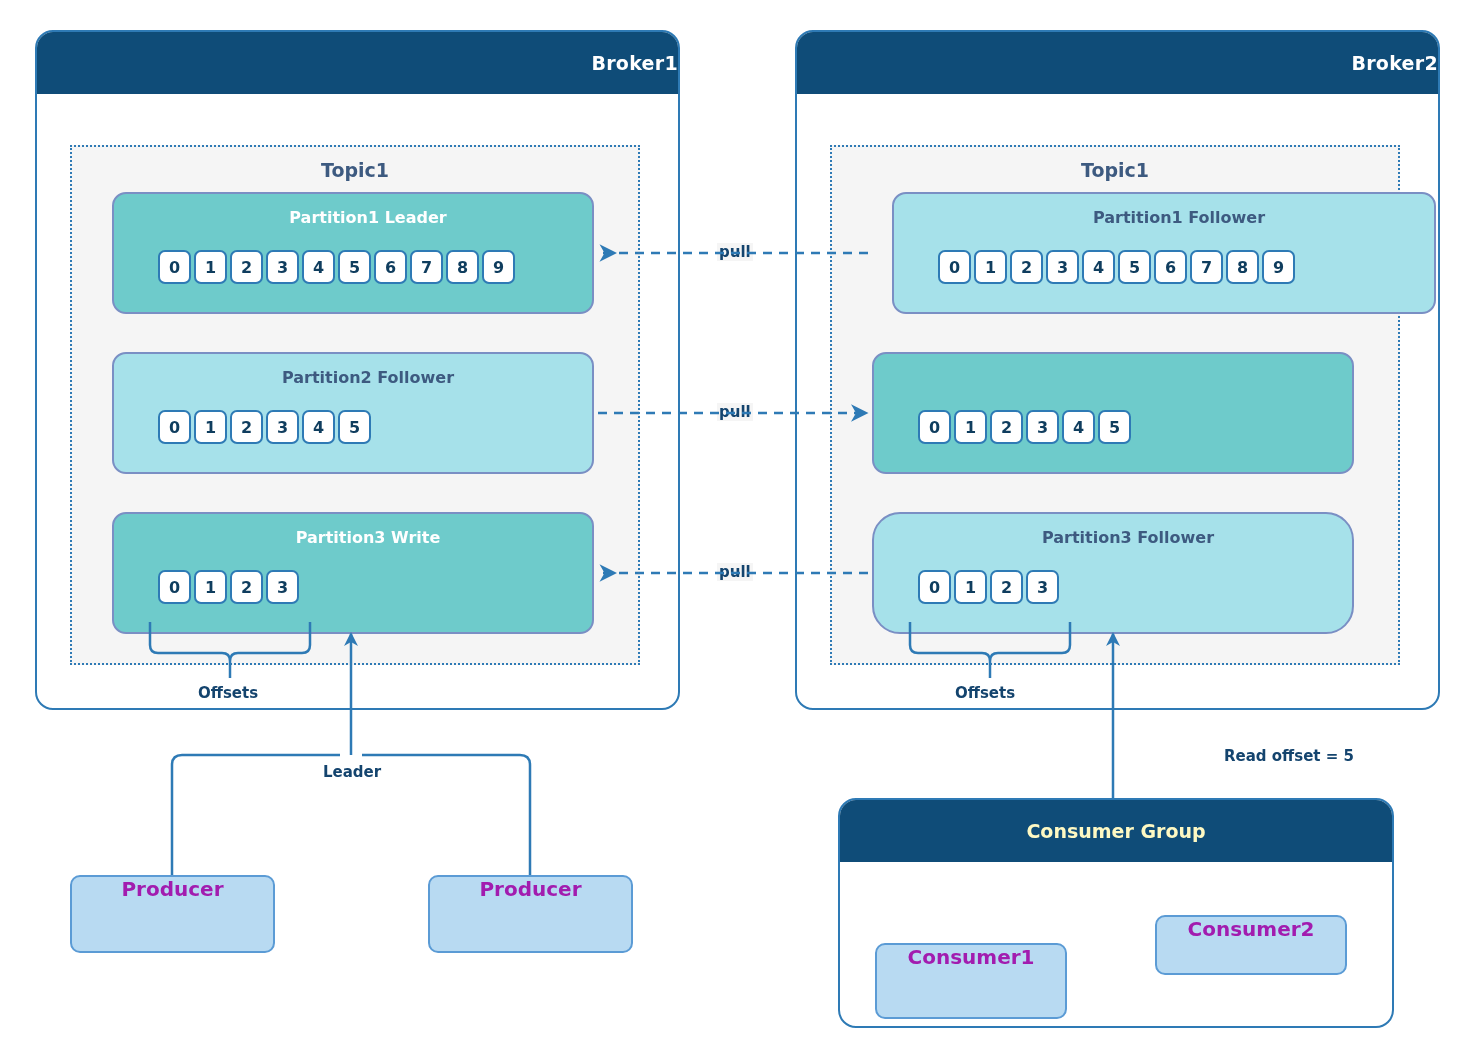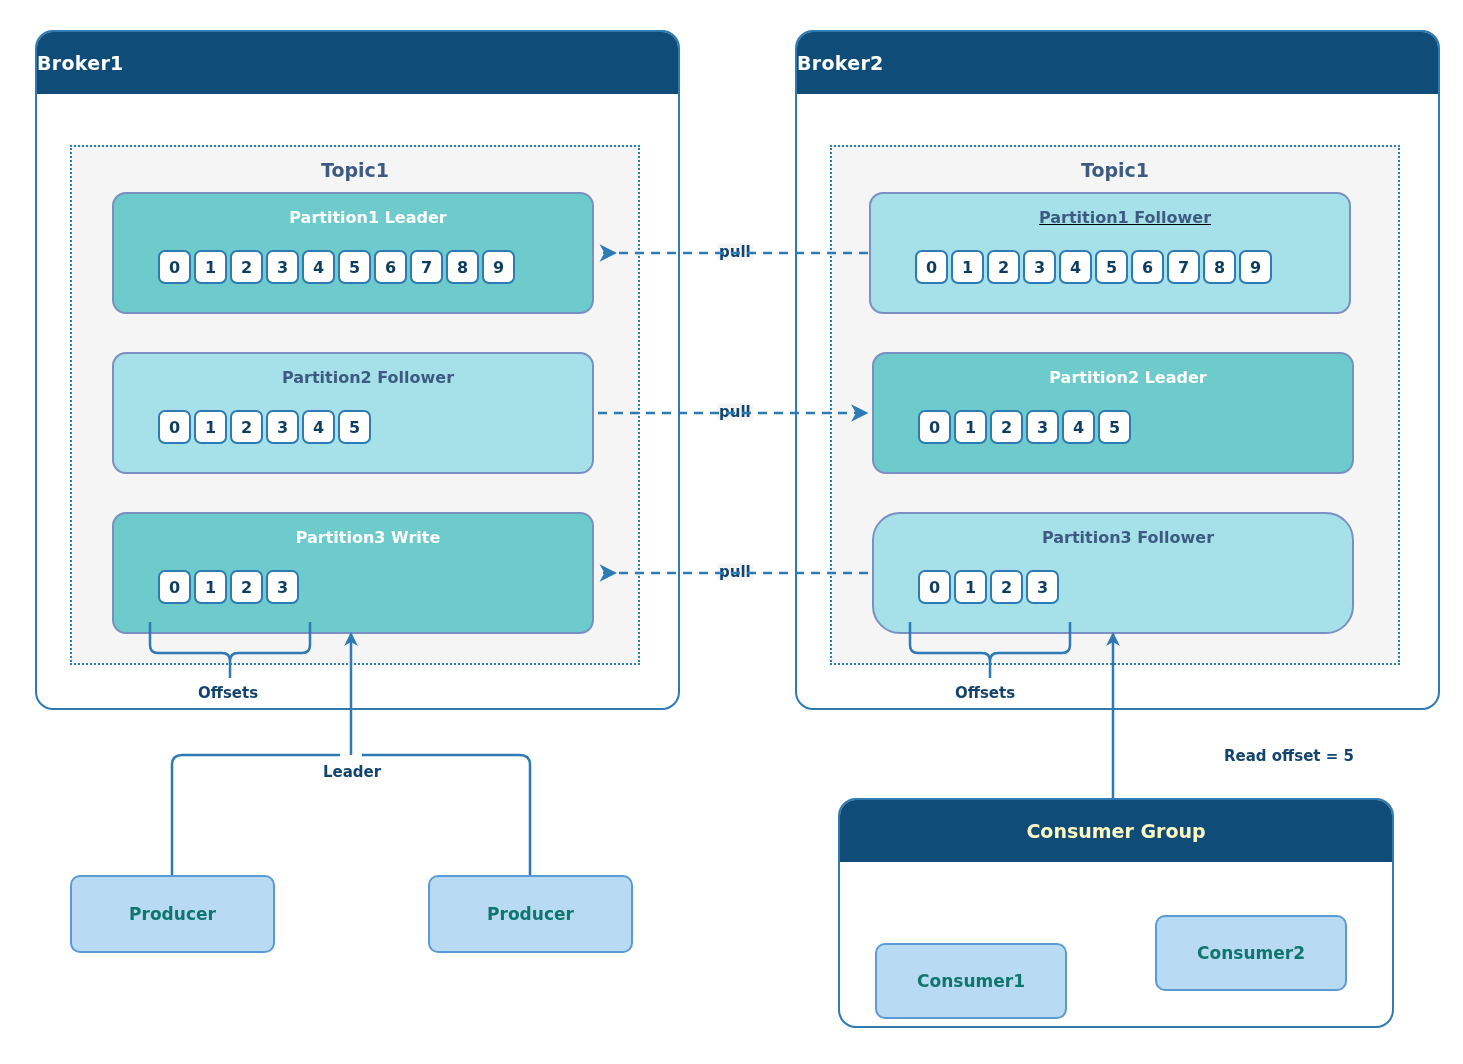--- a/index.html
+++ b/index.html
@@ -29,21 +29,21 @@
     border-radius: 18px;
     background: #ffffff;
     box-sizing: border-box;
     overflow: hidden;
   }
   .broker-header {
     height: 62px;
     background: #0f4c78;
     display: flex;
     align-items: center;
-    justify-content: flex-start;
+    justify-content: flex-end;
   }
   .broker-title {
     color: #ffffff;
     font-size: 19px;
     font-weight: bold;
     font-family: "DejaVu Sans", sans-serif;
     letter-spacing: 0.3px;
   }
 
   
@@ -115,24 +115,23 @@
   }
 
   
   .node-box {
     position: absolute;
     background: #b8daf2;
     border: 2px solid #5b9bd5;
     border-radius: 10px;
     box-sizing: border-box;
     display: flex;
-    align-items: center;
     justify-content: center;
-    color: #0f766e;
-    font-size: 17px;
+    color: #a21caf;
+    font-size: 20px;
     font-weight: bold;
   }
 
   .cg {
     position: absolute;
     border: 2px solid #2e7ab5;
     border-radius: 18px;
     background: #ffffff;
     box-sizing: border-box;
     overflow: hidden;
@@ -216,38 +215,37 @@
   <div class="broker" style="left:795px; top:30px; width:645px; height:680px;">
     <div class="broker-header">
       <span class="broker-title">Broker2</span>
     </div>
   </div>
 
   <div class="topic" style="left:830px; top:145px; width:570px; height:520px;">
     <div class="topic-title">Topic1</div>
   </div>
 
-  <div class="partition follower" style="left:869px; top:192px; width:482px; height:122px;text-decoration:underline;">
+  <div class="partition follower" style="left:892px; top:192px; width:544px; height:122px;">
     <div class="partition-title">Partition1 Follower</div>
     <div class="offsets-row" style="left:44px; top:56px;">
         <div class="offset-cell">0</div>
         <div class="offset-cell">1</div>
         <div class="offset-cell">2</div>
         <div class="offset-cell">3</div>
         <div class="offset-cell">4</div>
         <div class="offset-cell">5</div>
         <div class="offset-cell">6</div>
         <div class="offset-cell">7</div>
         <div class="offset-cell">8</div>
         <div class="offset-cell">9</div>
       </div>
   </div>
 
   <div class="partition leader" style="left:872px; top:352px; width:482px; height:122px;">
-    <div class="partition-title">Partition2 Leader</div>
     <div class="offsets-row" style="left:44px; top:56px;">
         <div class="offset-cell">0</div>
         <div class="offset-cell">1</div>
         <div class="offset-cell">2</div>
         <div class="offset-cell">3</div>
         <div class="offset-cell">4</div>
         <div class="offset-cell">5</div>
       </div>
   </div>
 
@@ -271,21 +269,21 @@
   </div>
 
   <div class="cg" style="left:838px; top:798px; width:556px; height:230px;">
     <div class="cg-header">
       <span class="cg-title">Consumer Group</span>
     </div>
   </div>
   <div class="node-box" style="left:875px; top:943px; width:192px; height:76px;">
     <span>Consumer1</span>
   </div>
-  <div class="node-box" style="left:1155px; top:915px; width:192px; height:76px;">
+  <div class="node-box" style="left:1155px; top:915px; width:192px; height:60px;">
     <span>Consumer2</span>
   </div>
 
   <div class="label pull" style="left:717px; top:243px;">pull</div>
   <div class="label pull" style="left:717px; top:403px;">pull</div>
   <div class="label pull" style="left:717px; top:563px;">pull</div>
 
   <div class="label" style="left:323px; top:763px;">Leader</div>
 
   <div class="label" style="left:1192px; top:747px;margin-left:32px;">Read offset = 5</div>

